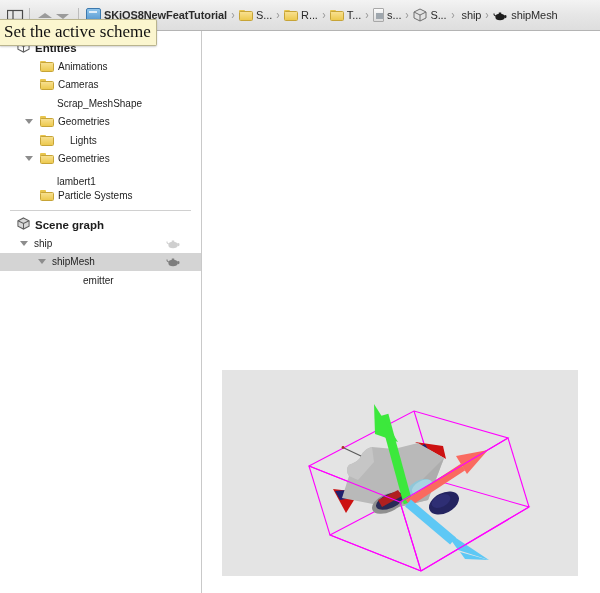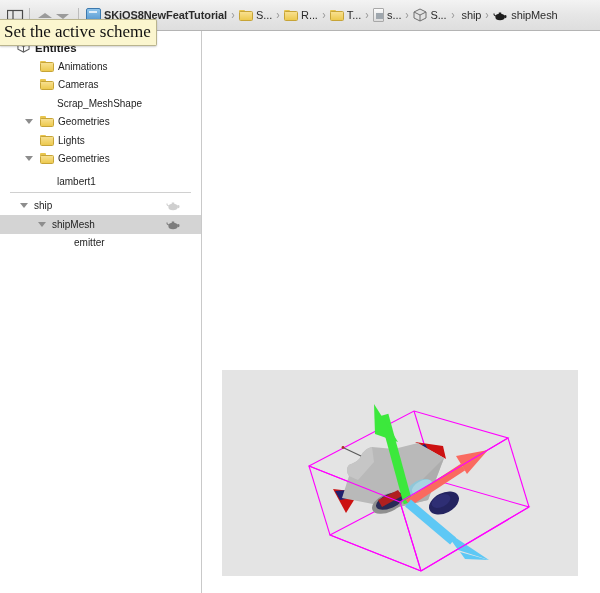--- a/index.html
+++ b/index.html
@@ -364,38 +364,52 @@
   <div class="row" style="padding-left:57px;">
     <span class="label" style="margin-left:0;">Scrap_MeshShape</span>
   </div>
 
   <div class="row" style="padding-left:23px;">
     <span class="twisty open"></span>
     <span class="ico-folder" style="margin-left:5px;"></span>
     <span class="label">Geometries</span>
   </div>
 
-  <div class="row" style="padding-left:40px;">
+  <div class="row" style="padding-left:40px;gap:12px;">
     <span class="ico-folder"></span>
     <span class="label">Lights</span>
   </div>
 
   <div class="row" style="padding-left:23px;">
     <span class="twisty open"></span>
     <span class="ico-folder" style="margin-left:5px;"></span>
     <span class="label">Geometries</span>
   </div>
 
   <div class="row" style="padding-left:57px;align-items:flex-end;">
     <span class="label" style="margin-left:0;">lambert1</span>
   </div>
 
+  <div class="row" style="padding-left:40px;">
+    <span class="ico-folder"></span>
+    <span class="label">Particle Systems</span>
+  </div>
 
   <div class="divider"></div>
 
+  <div class="section-head">
+    <span class="hicon">
+      <svg width="13" height="13" viewBox="0 0 14 14">
+        <path d="M7 1 L13 4 L13 10 L7 13 L1 10 L1 4 Z" fill="#d8d8d8" stroke="#5e5e5e" stroke-width="1.1"></path>
+        <path d="M1 4 L7 7 L13 4" fill="none" stroke="#5e5e5e" stroke-width="1.1"></path>
+        <path d="M7 7 L7 13" fill="none" stroke="#5e5e5e" stroke-width="1.1"></path>
+      </svg>
+    </span>
+    <span>Scene graph</span>
+  </div>
 
   <div class="row" style="padding-left:18px;">
     <span class="twisty open"></span>
     <span class="label">ship</span>
     <span class="right-ico">
       <svg width="15" height="11" viewBox="0 0 15 11">
         <ellipse cx="7" cy="7" rx="4.6" ry="3.2" fill="#cfcfcf"></ellipse>
         <path d="M11 5.4 Q14.4 4.2 13.4 7.6 Q12.6 8.6 11.4 8.2" fill="#cfcfcf"></path>
         <path d="M3 6 Q0.4 5.2 1.2 3.6" fill="none" stroke="#cfcfcf" stroke-width="1.1"></path>
         <rect x="5.6" y="2.4" width="2.8" height="1.5" rx="0.6" fill="#cfcfcf"></rect>
@@ -410,21 +424,21 @@
       <svg width="15" height="11" viewBox="0 0 15 11">
         <ellipse cx="7" cy="7" rx="4.6" ry="3.2" fill="#7d7d7d"></ellipse>
         <path d="M11 5.4 Q14.4 4.2 13.4 7.6 Q12.6 8.6 11.4 8.2" fill="#7d7d7d"></path>
         <path d="M3 6 Q0.4 5.2 1.2 3.6" fill="none" stroke="#7d7d7d" stroke-width="1.1"></path>
         <rect x="5.6" y="2.4" width="2.8" height="1.5" rx="0.6" fill="#7d7d7d"></rect>
       </svg>
     </span>
   </div>
 
   <div class="row" style="padding-left:70px;">
-    <span class="label" style="margin-left:4px;">emitter</span>
+    <span class="label" style="margin-left:13px;">emitter</span>
   </div>
 
 </div>
 
 <div id="content">
   <div id="viewport">
     <svg width="356" height="206" viewBox="0 0 356 206">
 
       <g stroke="#ff00ff" stroke-width="1.1" fill="none">
 

